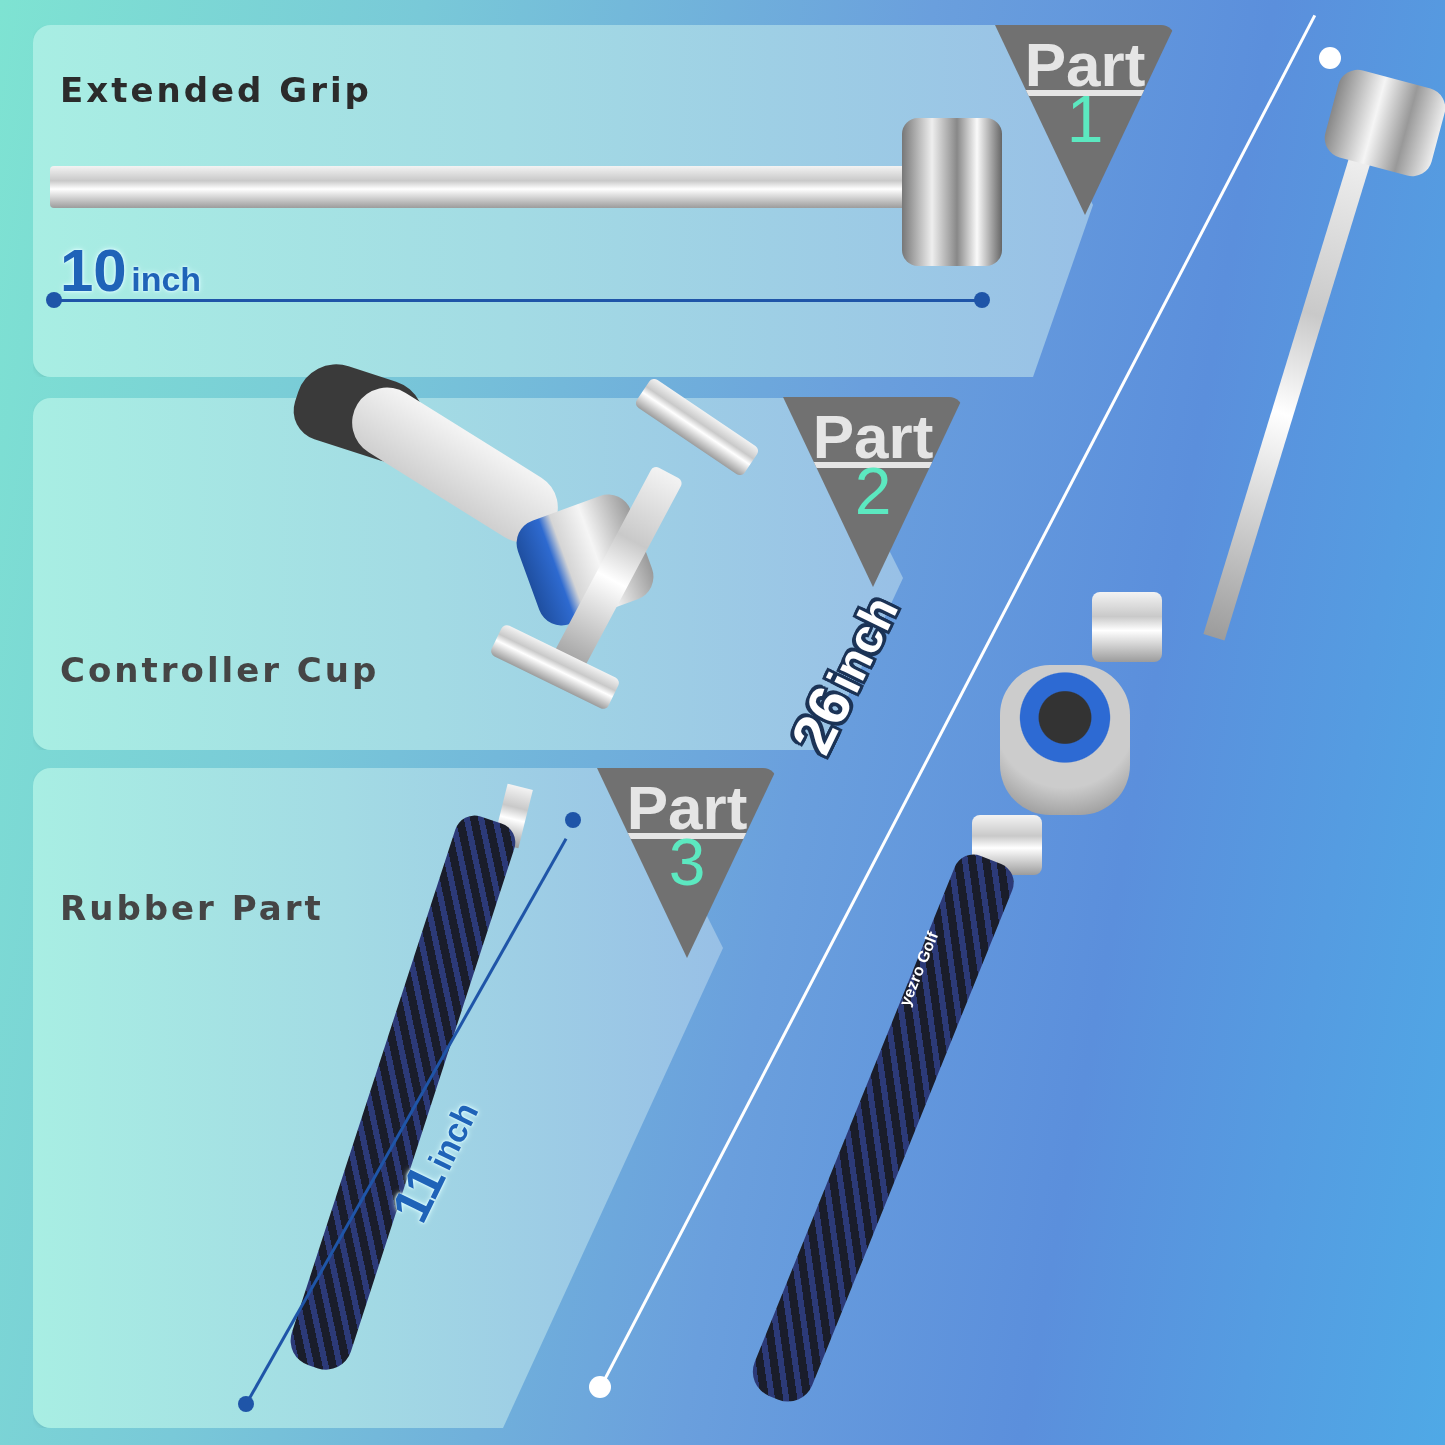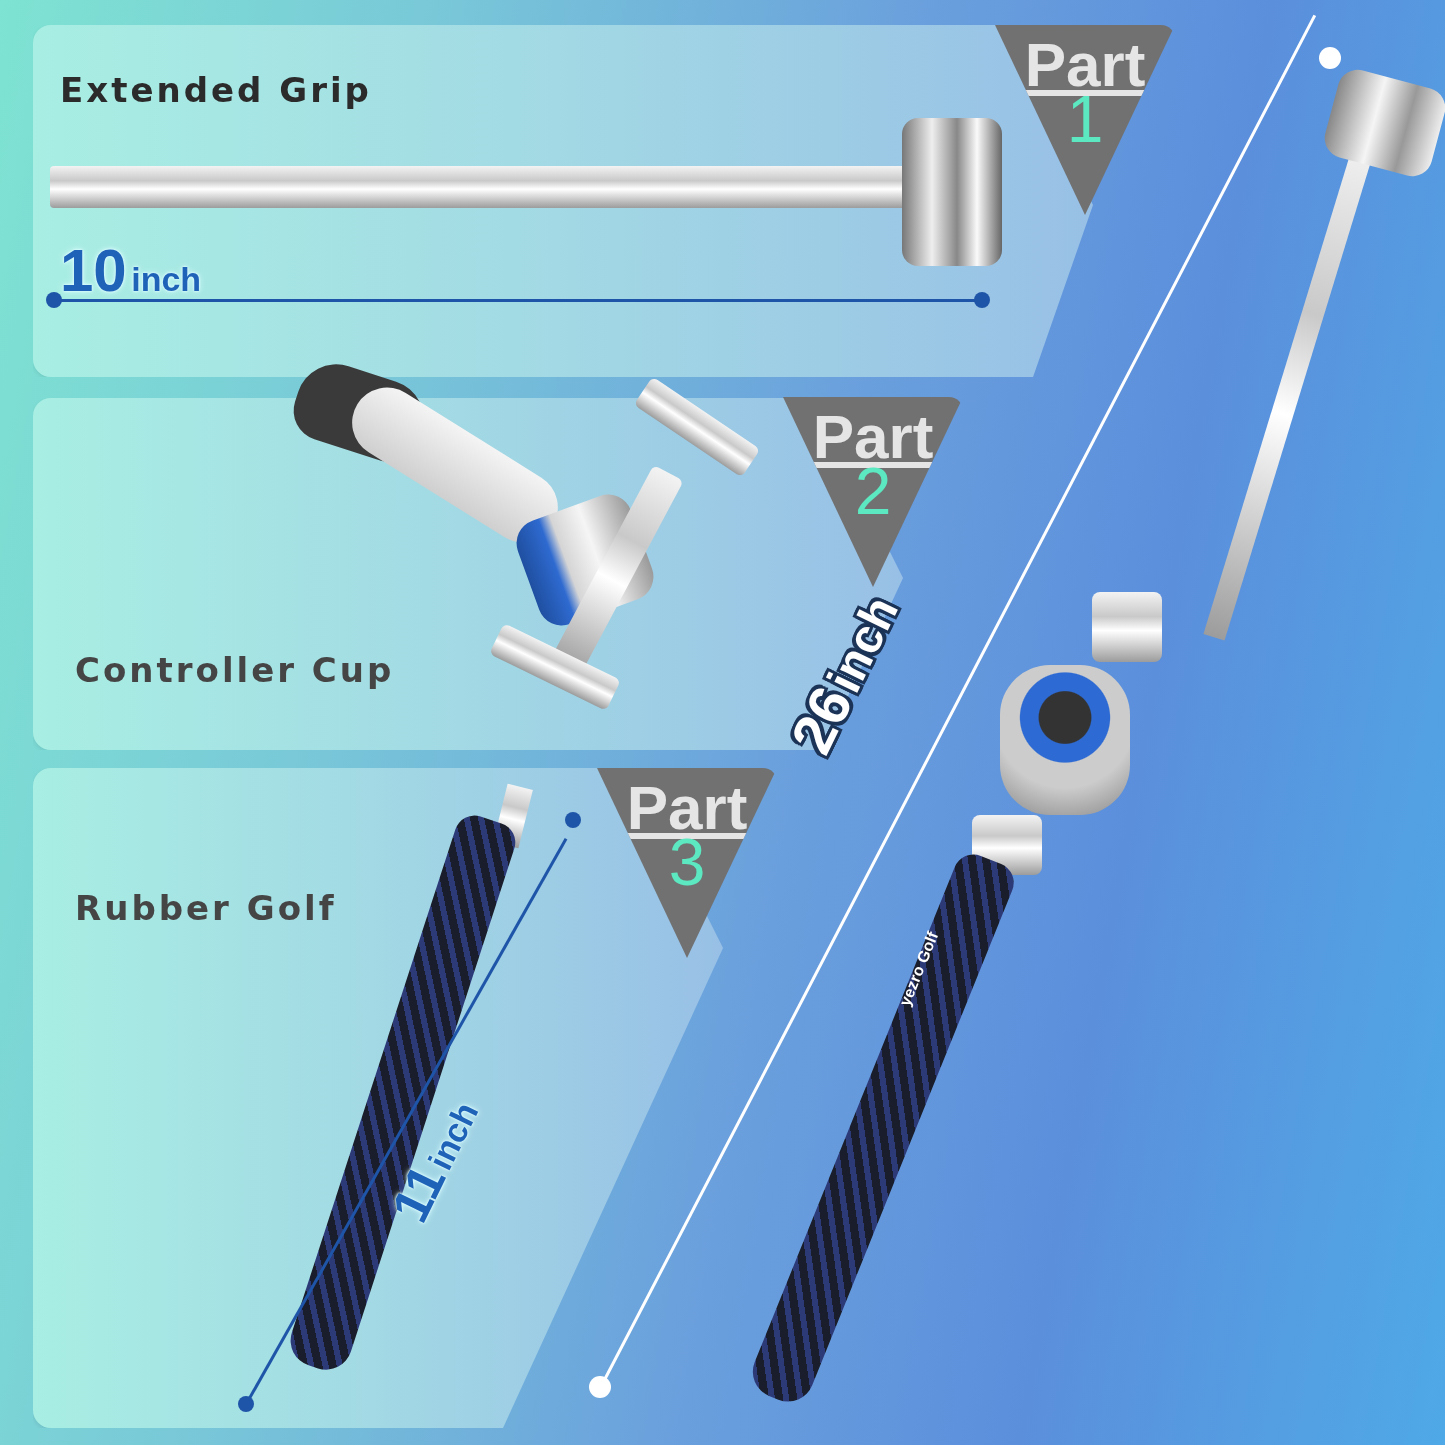--- a/index.html
+++ b/index.html
@@ -11,21 +11,21 @@
   .panel {
     position:absolute; left:33px; border-radius:18px;
     background: linear-gradient(90deg, #a8eee3 0%, #a3dbe4 45%, #98c0e6 100%);
     box-shadow: 0 2px 4px rgba(0,0,0,0.08);
     clip-path: polygon(0 0, var(--cut) 0, var(--cut2) 100%, 0 100%);
   }
   .label {
     position:absolute; font-weight:900; letter-spacing:3px; color:#2b2b2b;
     font-family:"DejaVu Sans", sans-serif; font-size:34px;
   }
-  .label.gray { color:#454545;margin-left:15px; }
+  .label.gray { color:#454545; }
   .tri {
     position:absolute; width:180px; height:190px;
     background:#717171;
     clip-path: polygon(0 0, 100% 0, 50% 100%);
     border-top-right-radius:14px;
   }
   .tri .part {
     position:absolute; top:4px; left:0; width:100%; text-align:center;
     color:#e5e5e5; font-weight:bold; font-size:62px;text-decoration:underline;
   }
@@ -72,21 +72,21 @@
 <div class="metal" style="position:absolute; left:600px; top:460px; width:34px; height:220px; transform:rotate(28deg); border-radius:6px;"></div>
 <div class="metal" style="position:absolute; left:632px; top:410px; width:130px; height:34px; transform:rotate(34deg); border-radius:6px;"></div>
 <div class="metal" style="position:absolute; left:490px; top:650px; width:130px; height:34px; transform:rotate(26deg); border-radius:6px;"></div>
 <div class="label gray" style="left:60px; top:650px;">Controller Cup</div>
 <div class="tri" style="left:783px; top:397px;">
   <div class="part">Part</div>
   <div class="num">2</div>
 </div>
 
 <div class="panel" style="top:768px; width:690px; height:660px; clip-path: polygon(0 0, 600px 0, 690px 180px, 470px 660px, 0 660px);"></div>
-<div class="label gray" style="left:60px; top:888px;">Rubber Golf</div>
+<div class="label gray" style="left:60px; top:888px;">Rubber Part</div>
 <div class="metal" style="position:absolute; left:500px; top:786px; width:26px; height:60px; transform:rotate(14deg);"></div>
 <div class="grip" style="position:absolute; left:290px; top:820px; width:62px; height:575px; border-radius:20px 20px 26px 26px; transform-origin:50% 0; transform:translateX(170px) rotate(18deg);"></div>
 <div class="line" style="left:246px; top:1403px; width:650px; height:3px; transform:rotate(-60.5deg);"></div>
 <div class="dot" style="left:565px; top:812px;"></div>
 <div class="dot" style="left:238px; top:1396px;"></div>
 <div class="dim" style="left:370px; top:1130px; transform:rotate(-64deg); white-space:nowrap;">
   <span style="font-size:52px;">11</span>
   <span style="font-size:34px;">inch</span>
 </div>
 <div class="tri" style="left:597px; top:768px;">

